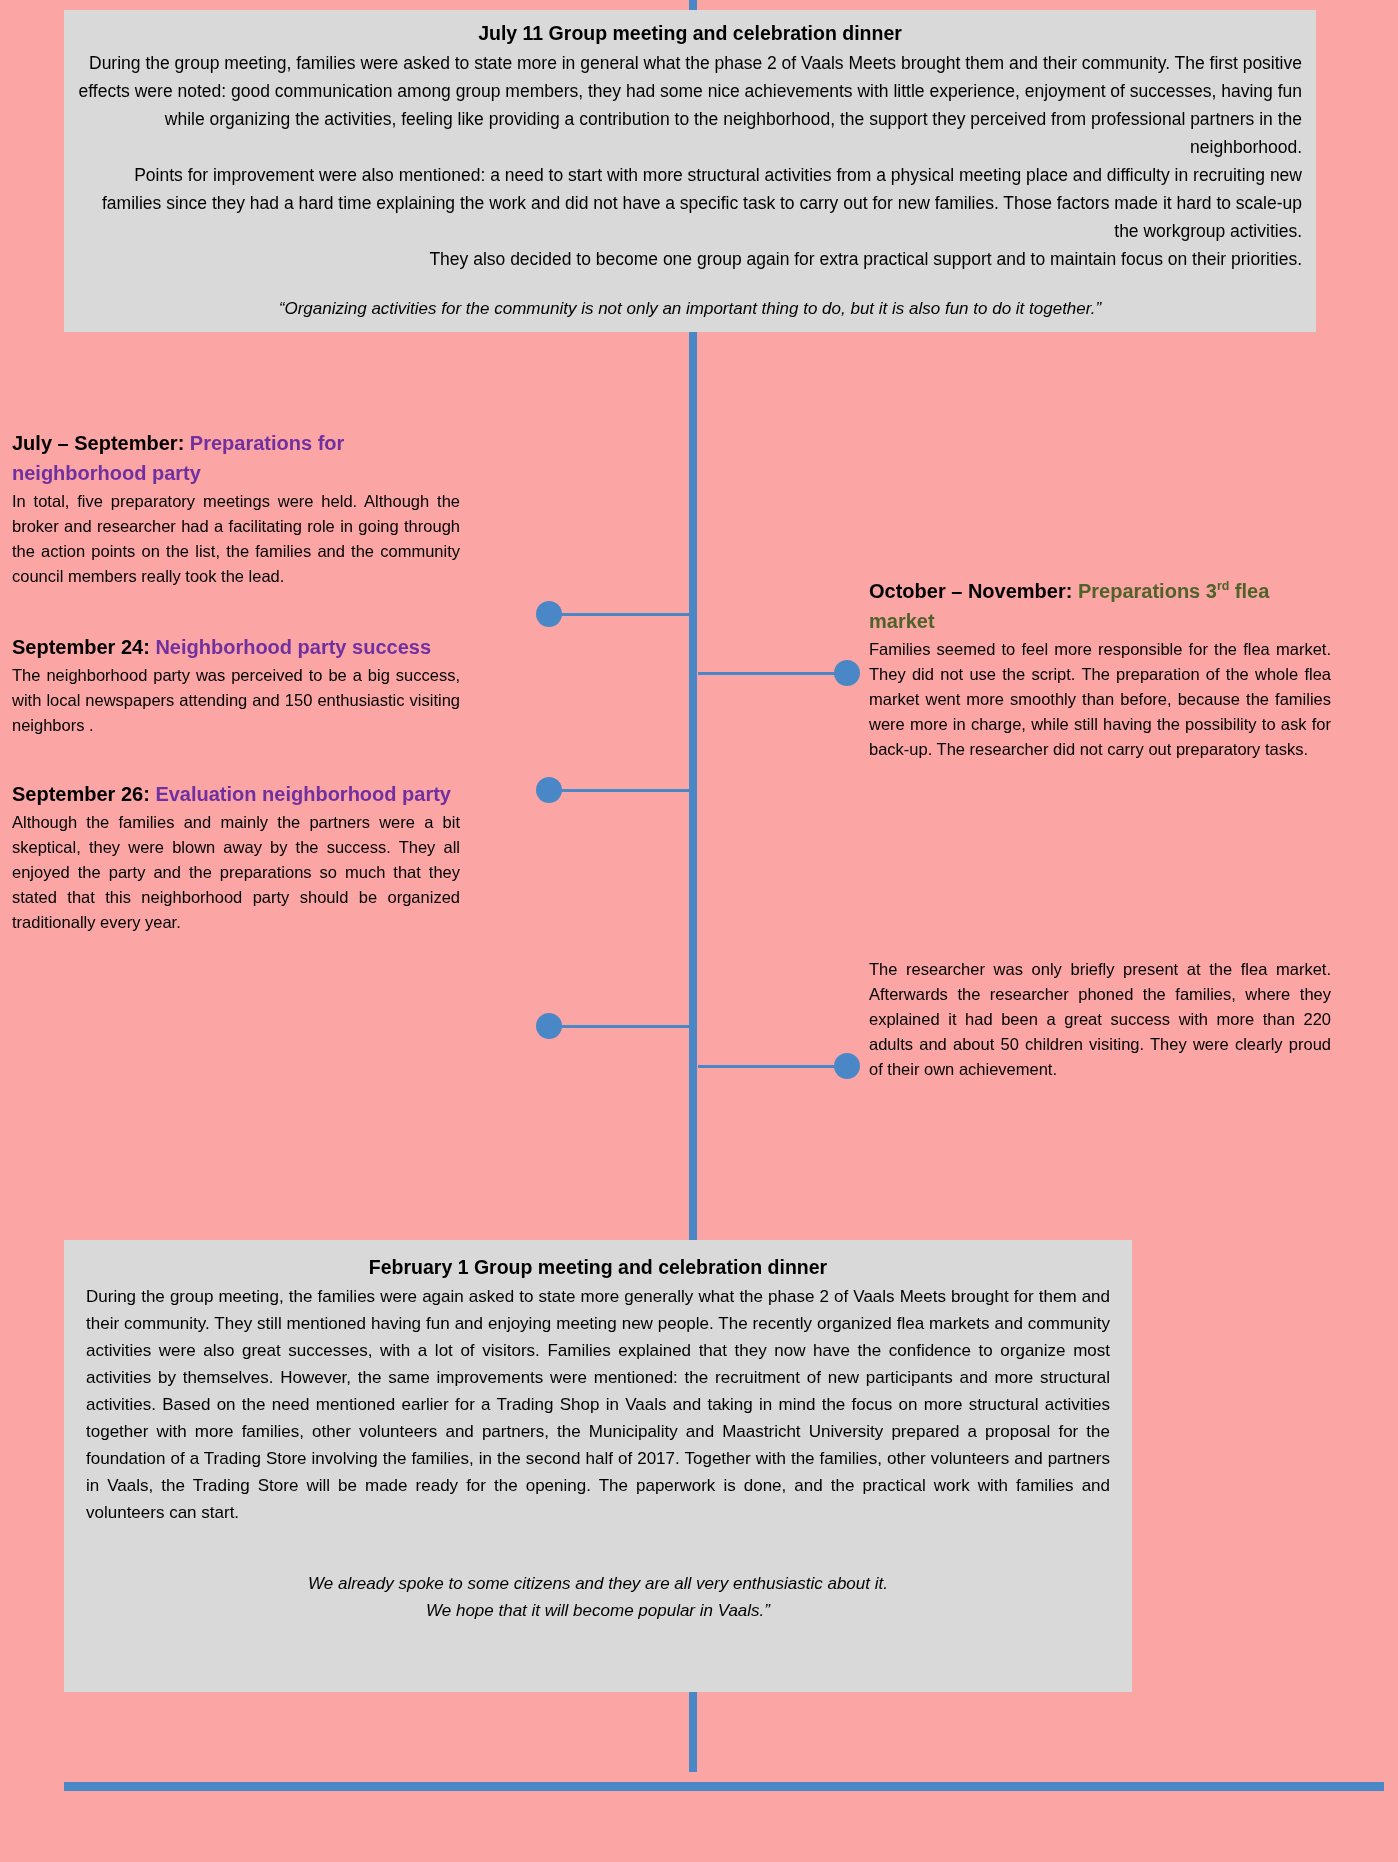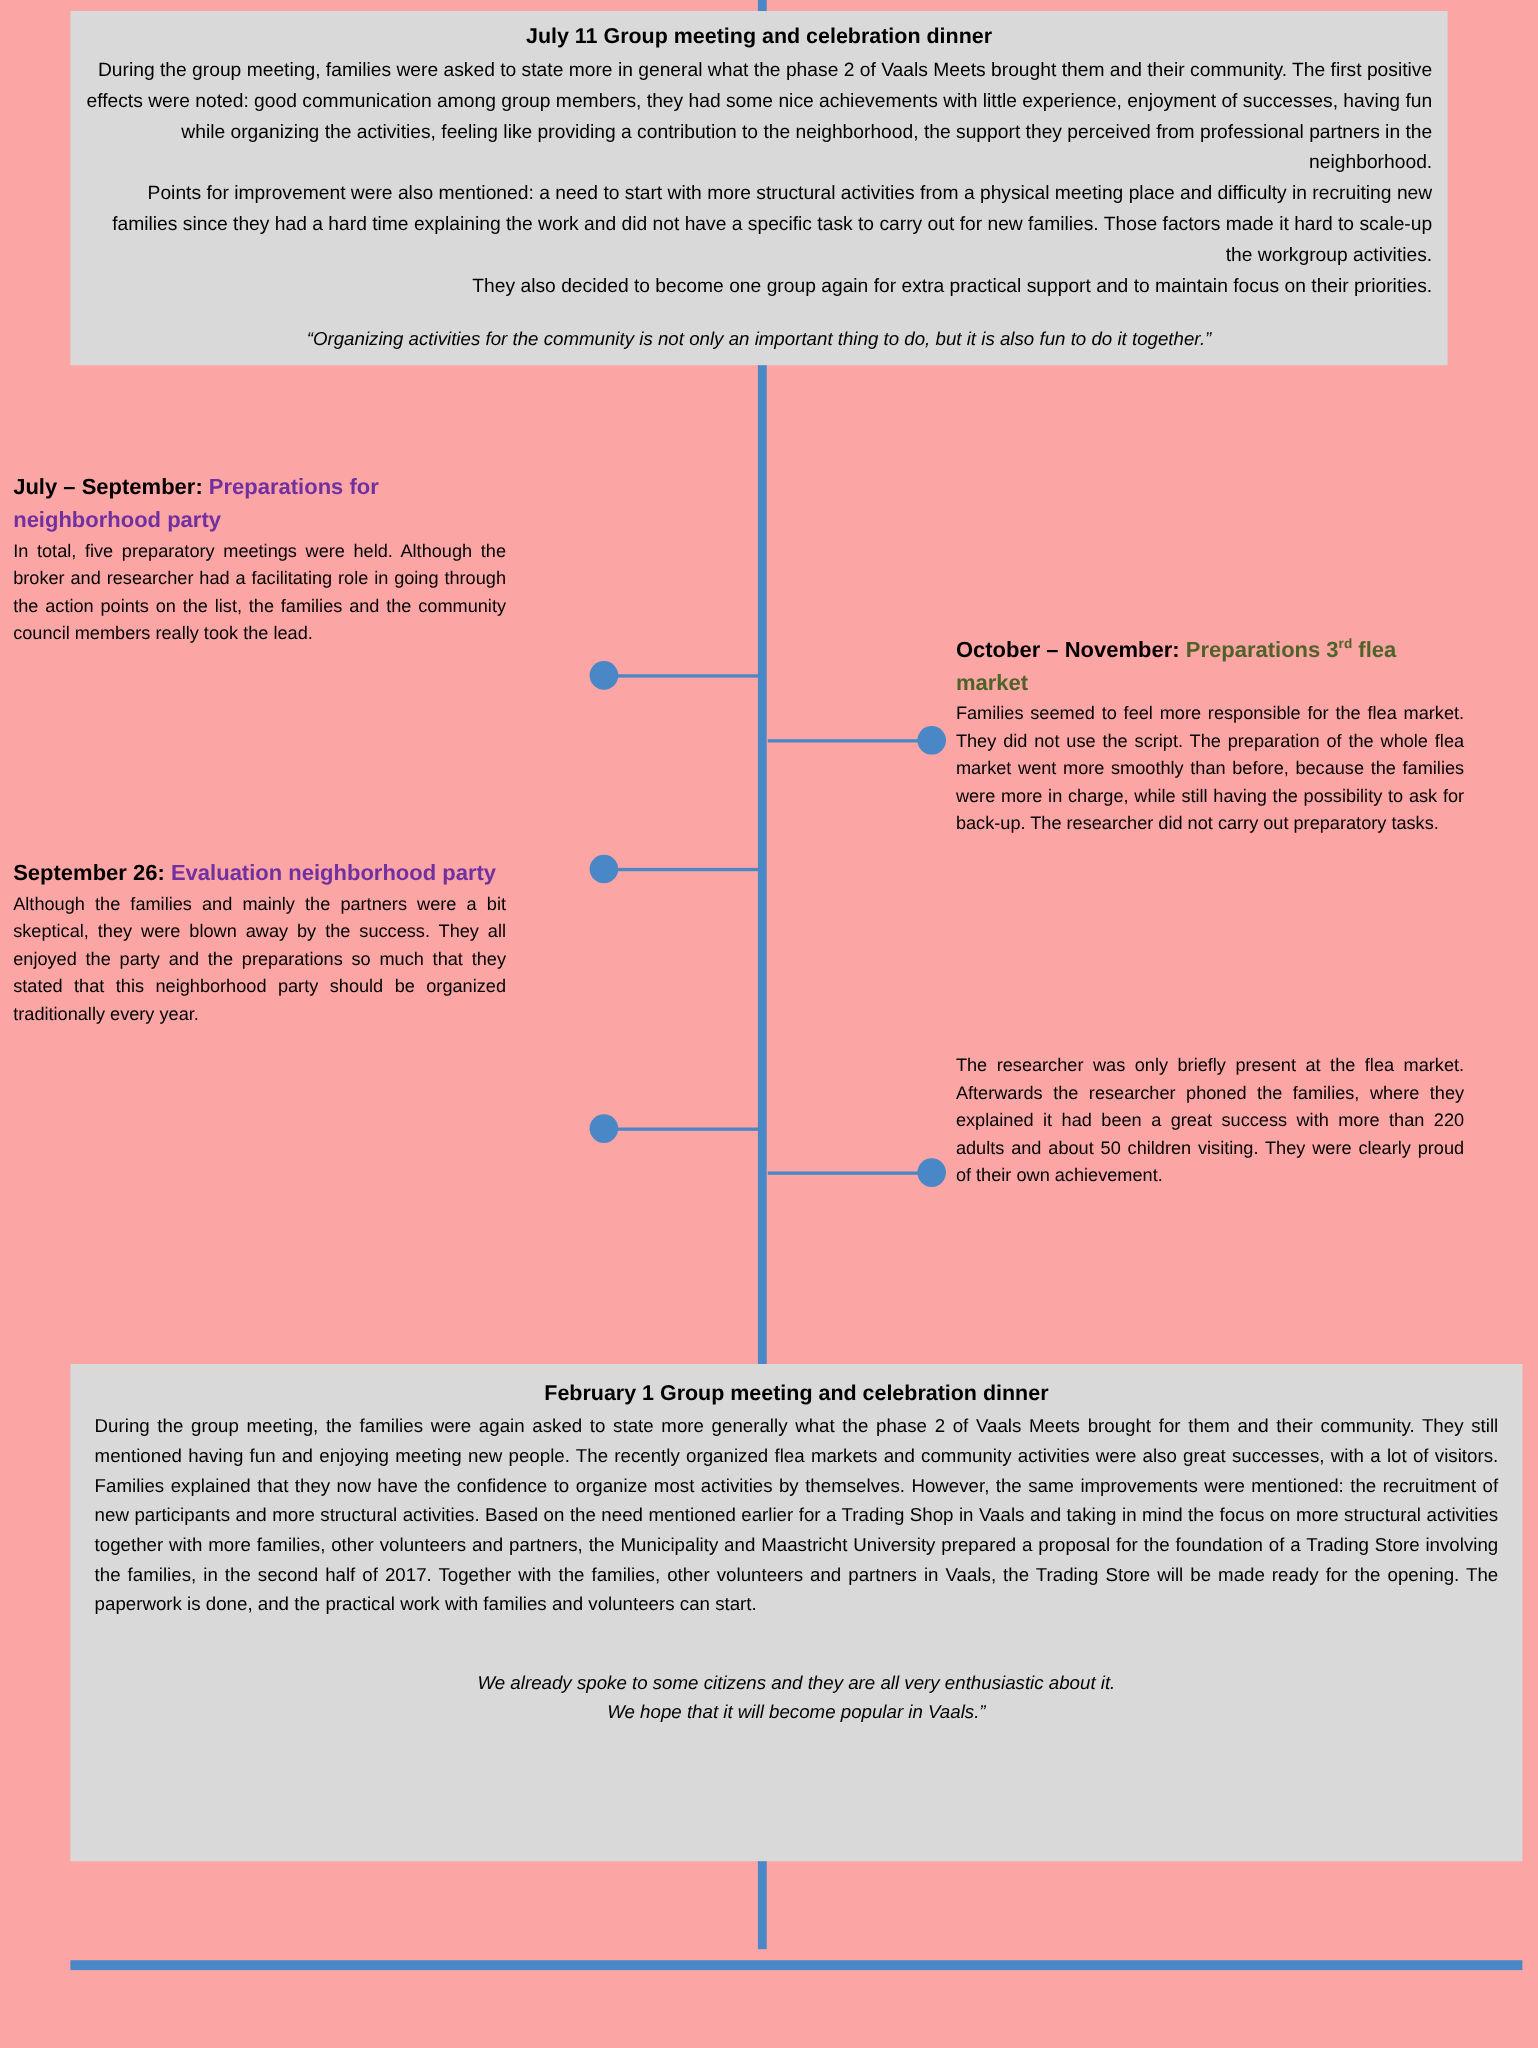--- a/index.html
+++ b/index.html
@@ -40,21 +40,21 @@
     background: #4A87C6;
   }
 
   
   .grey-box {
     position: absolute;
     background: #D9D9D9;
     box-sizing: border-box;
   }
   .box-top    { left: 64px; top: 10px;   width: 1252px; height: 322px; padding: 10px 14px 8px 14px; }
-  .box-bottom { left: 64px; top: 1240px; width: 1320px; height: 452px; padding: 14px 22px 10px 22px; }
+  .box-bottom { left: 64px; top: 1240px; width: 1068px; height: 452px; padding: 14px 22px 10px 22px; }
 
   .box-title {
     text-align: center;
     font-weight: bold;
     font-size: 19.5px;
     line-height: 27px;
     font-stretch: condensed;
     margin-bottom: 2px;
   }
   .box-para {
@@ -168,20 +168,24 @@
   <div class="dot dot-d"></div>
 
   <div class="connector conn-e"></div>
   <div class="dot dot-e"></div>
 
   <div class="event ev-left ev-prep-party">
     <div class="event-heading"><span>July – September: </span><span class="accent-purple">Preparations for neighborhood party</span></div>
     <div class="event-body">In total, five preparatory meetings were held. Although the broker and researcher had a facilitating role in going through the action points on the list, the families and the community council members really took the lead.</div>
   </div>
 
+  <div class="event ev-left ev-party-success">
+    <div class="event-heading"><span>September 24: </span><span class="accent-purple">Neighborhood party success</span></div>
+    <div class="event-body">The neighborhood party was perceived to be a big success, with local newspapers attending and 150 enthusiastic visiting neighbors .</div>
+  </div>
 
   <div class="event ev-left ev-party-eval">
     <div class="event-heading"><span>September 26: </span><span class="accent-purple">Evaluation neighborhood party</span></div>
     <div class="event-body">Although the families and mainly the partners were a bit skeptical, they were blown away by the success. They all enjoyed the party and the preparations so much that they stated that this neighborhood party should be organized traditionally every year.</div>
   </div>
 
   <div class="event ev-right ev-prep-flea">
     <div class="event-heading"><span>October – November: </span><span class="accent-green"><span>Preparations 3</span><sup>rd</sup><span> flea market</span></span></div>
     <div class="event-body">Families seemed to feel more responsible for the flea market. They did not use the script. The preparation of the whole flea market went more smoothly than before, because the families were more in charge, while still having the possibility to ask for back-up. The researcher did not carry out preparatory tasks.</div>
   </div>

